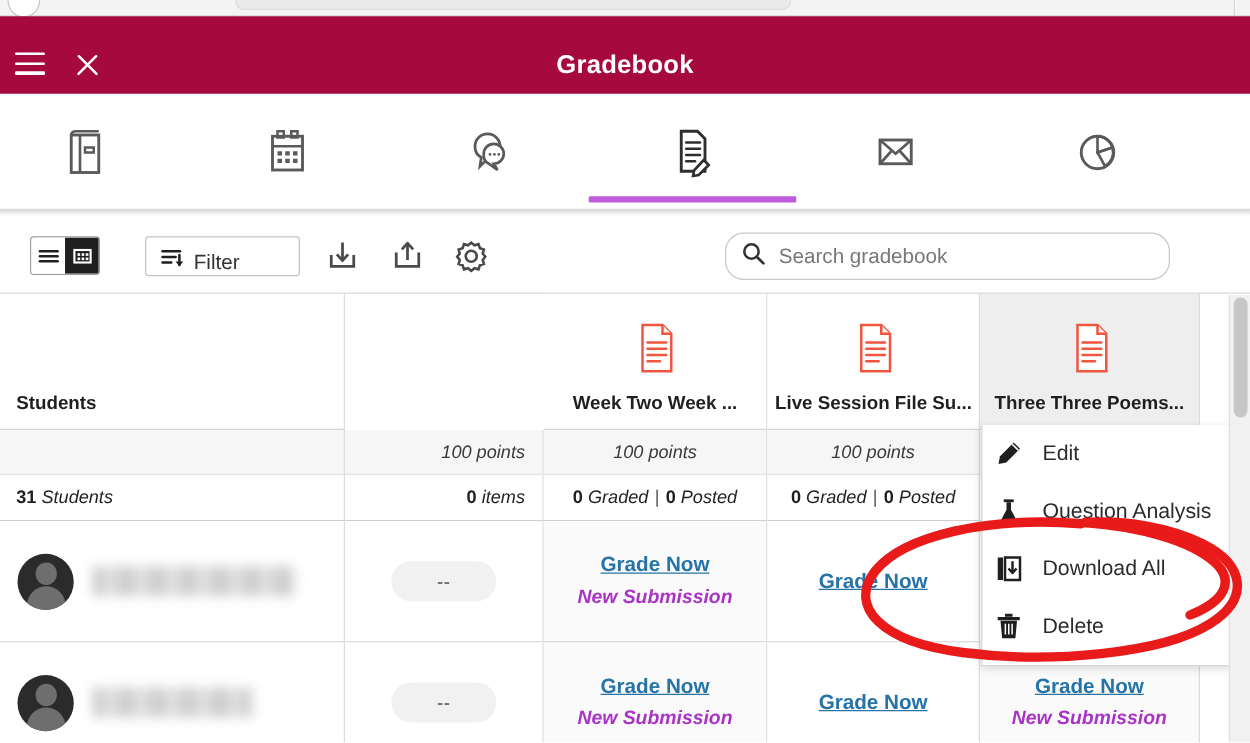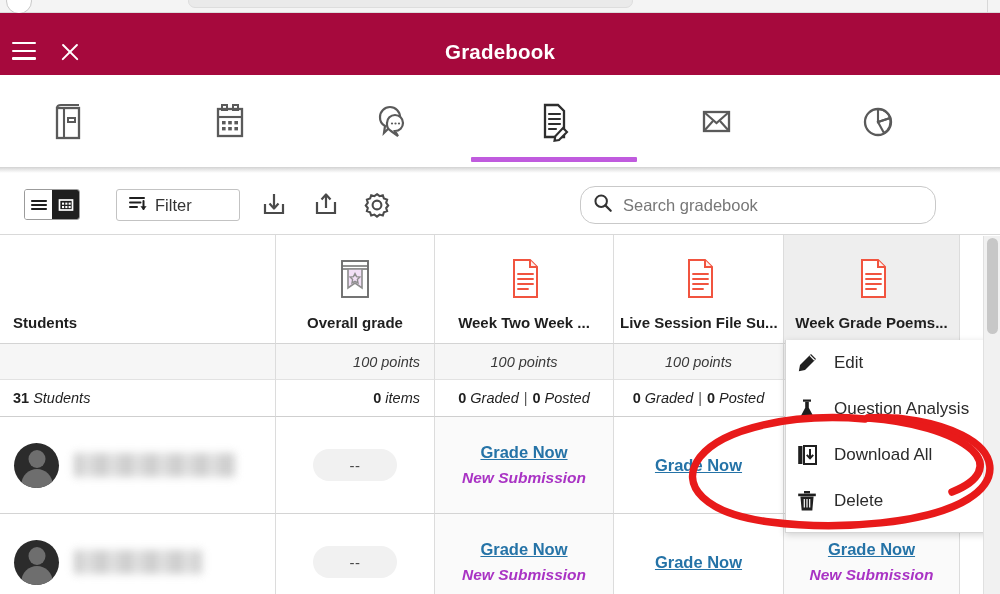--- a/index.html
+++ b/index.html
@@ -98,21 +98,21 @@
   .viewtoggle > div {
     width: 28px; height: 29px; display: flex;
     align-items: center; justify-content: center; cursor: pointer;
   }
   .vt-list { background: #ffffff; }
   .vt-grid { background: #1f1f1f; }
   .filter-btn {
     position: absolute; left: 116px; top: 16px;
     width: 124px; height: 32px;
     border: 1px solid #c3c3c3; border-radius: 3px; background: #ffffff;
-    display: flex; align-items: center; cursor: pointer;
+    display: flex; align-items: flex-end; cursor: pointer;
   }
   .filter-btn .fb-icon { margin-left: 11px; margin-right: 7px; }
   .filter-btn .fb-label { font-size: 16.5px; color: #333333; }
   .tb-icon-btn {
     position: absolute; top: 14px; width: 36px; height: 36px;
     display: flex; align-items: center; justify-content: center; cursor: pointer;
   }
   .search-box {
     position: absolute; right: 64px; top: 13px;
     width: 356px; height: 38px;
@@ -433,32 +433,20 @@
 
   <div class="grid">
     <div class="grid-inner">
 
       <div class="hdr-row">
 
         <div class="hdr-cell col-students">
           <div class="hdr-label left">Students</div>
         </div>
 
-        <div class="hdr-cell col-overall">
-          <div class="hdr-icon">
-            <svg viewBox="0 0 44 48" width="44" height="48">
-              <rect x="9" y="5" width="26" height="36" fill="#ffffff" stroke="#6e6e6e" stroke-width="1.9"></rect>
-              <line x1="9" y1="10" x2="35" y2="10" stroke="#6e6e6e" stroke-width="1.5"></line>
-              <line x1="9" y1="13" x2="35" y2="13" stroke="#6e6e6e" stroke-width="1.5"></line>
-              <path d="M15 13 h14 v19 l-7 -5 -7 5 z" fill="#f2e0f7" stroke="#8e8e8e" stroke-width="1.6"></path>
-              <path d="M22 17.5 l1.5 3.1 3.4 .5 -2.5 2.4 .6 3.4 -3 -1.6 -3 1.6 .6 -3.4 -2.5 -2.4 3.4 -.5 z" fill="none" stroke="#8e8e8e" stroke-width="1.4"></path>
-            </svg>
-          </div>
-          <div class="hdr-label">Overall grade</div>
-        </div>
 
         <div class="hdr-cell col-a0">
           <div class="hdr-icon">
             <svg viewBox="0 0 44 48" width="44" height="48">
               <path d="M12 4 h16 l7 7 v30 h-23 z" fill="#ffffff" stroke="#f1543f" stroke-width="2"></path>
               <path d="M28 4 v7 h7" fill="#fdeeeb" stroke="#f1543f" stroke-width="2"></path>
               <g stroke="#f1543f" stroke-width="1.9" stroke-linecap="round">
                 <line x1="16" y1="18" x2="31" y2="18"></line>
                   <line x1="16" y1="23" x2="31" y2="23"></line>
                 <line x1="16" y1="28" x2="31" y2="28"></line>
@@ -491,21 +479,21 @@
               <path d="M12 4 h16 l7 7 v30 h-23 z" fill="#ffffff" stroke="#f1543f" stroke-width="2"></path>
               <path d="M28 4 v7 h7" fill="#fdeeeb" stroke="#f1543f" stroke-width="2"></path>
               <g stroke="#f1543f" stroke-width="1.9" stroke-linecap="round">
                 <line x1="16" y1="18" x2="31" y2="18"></line>
                   <line x1="16" y1="23" x2="31" y2="23"></line>
                 <line x1="16" y1="28" x2="31" y2="28"></line>
                   <line x1="16" y1="33" x2="26" y2="33"></line>
               </g>
             </svg>
           </div>
-          <div class="hdr-label">Week Grade Poems...</div>
+          <div class="hdr-label">Three Three Poems...</div>
         </div>
       </div>
 
       <div class="points-row">
         <div class="points-cell col-students"></div>
         <div class="points-cell col-overall right">100 points</div>
         <div class="points-cell col-a0">100 points</div>
         <div class="points-cell col-a1">100 points</div>
         <div class="points-cell col-a2">100 points</div>
       </div>

